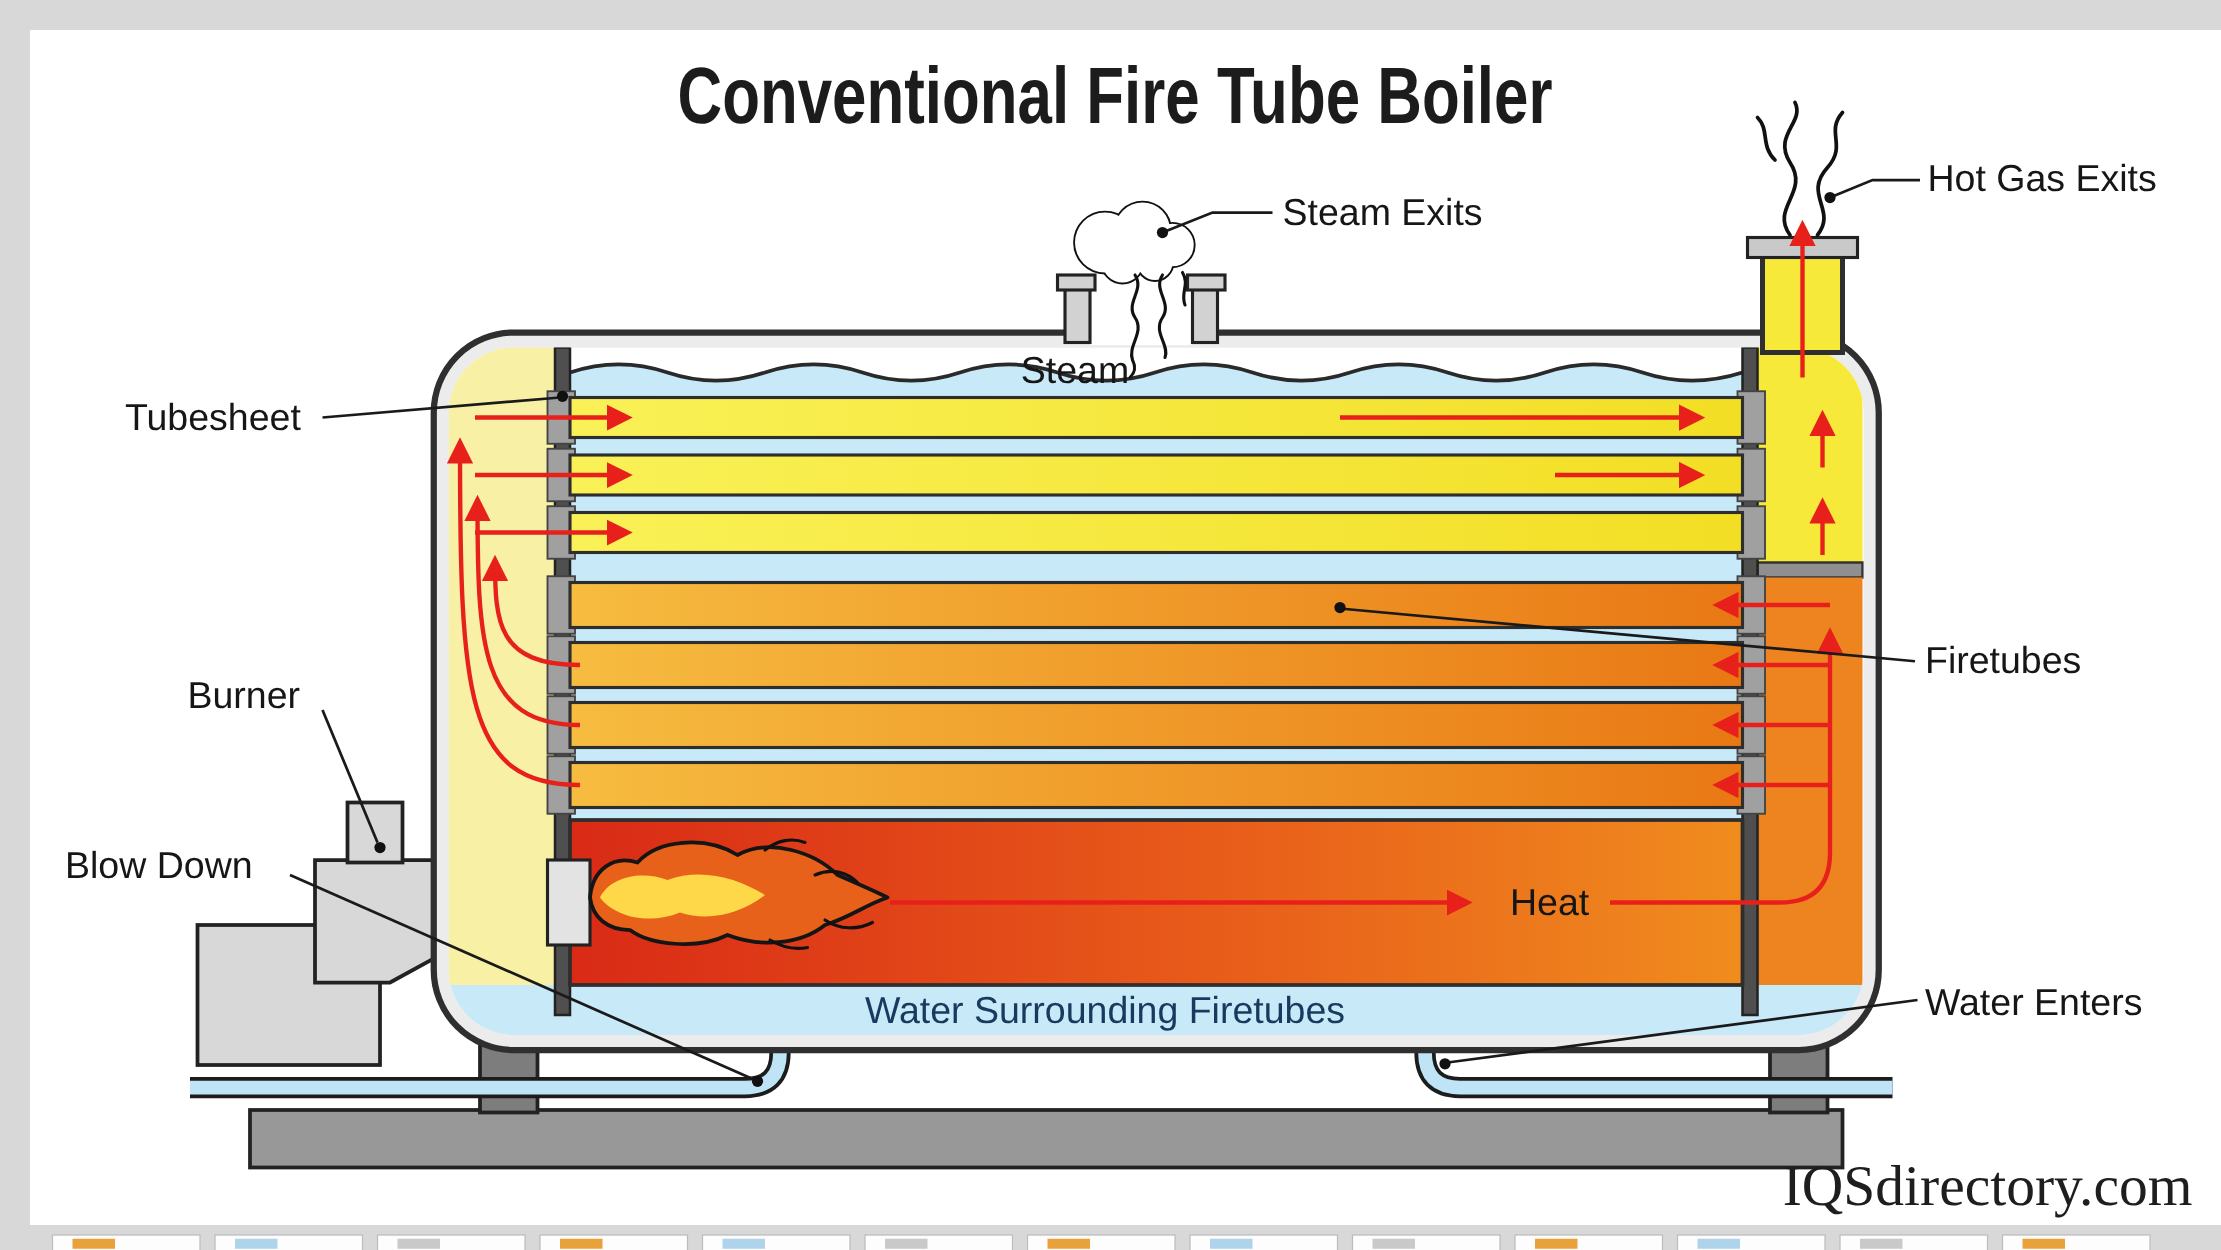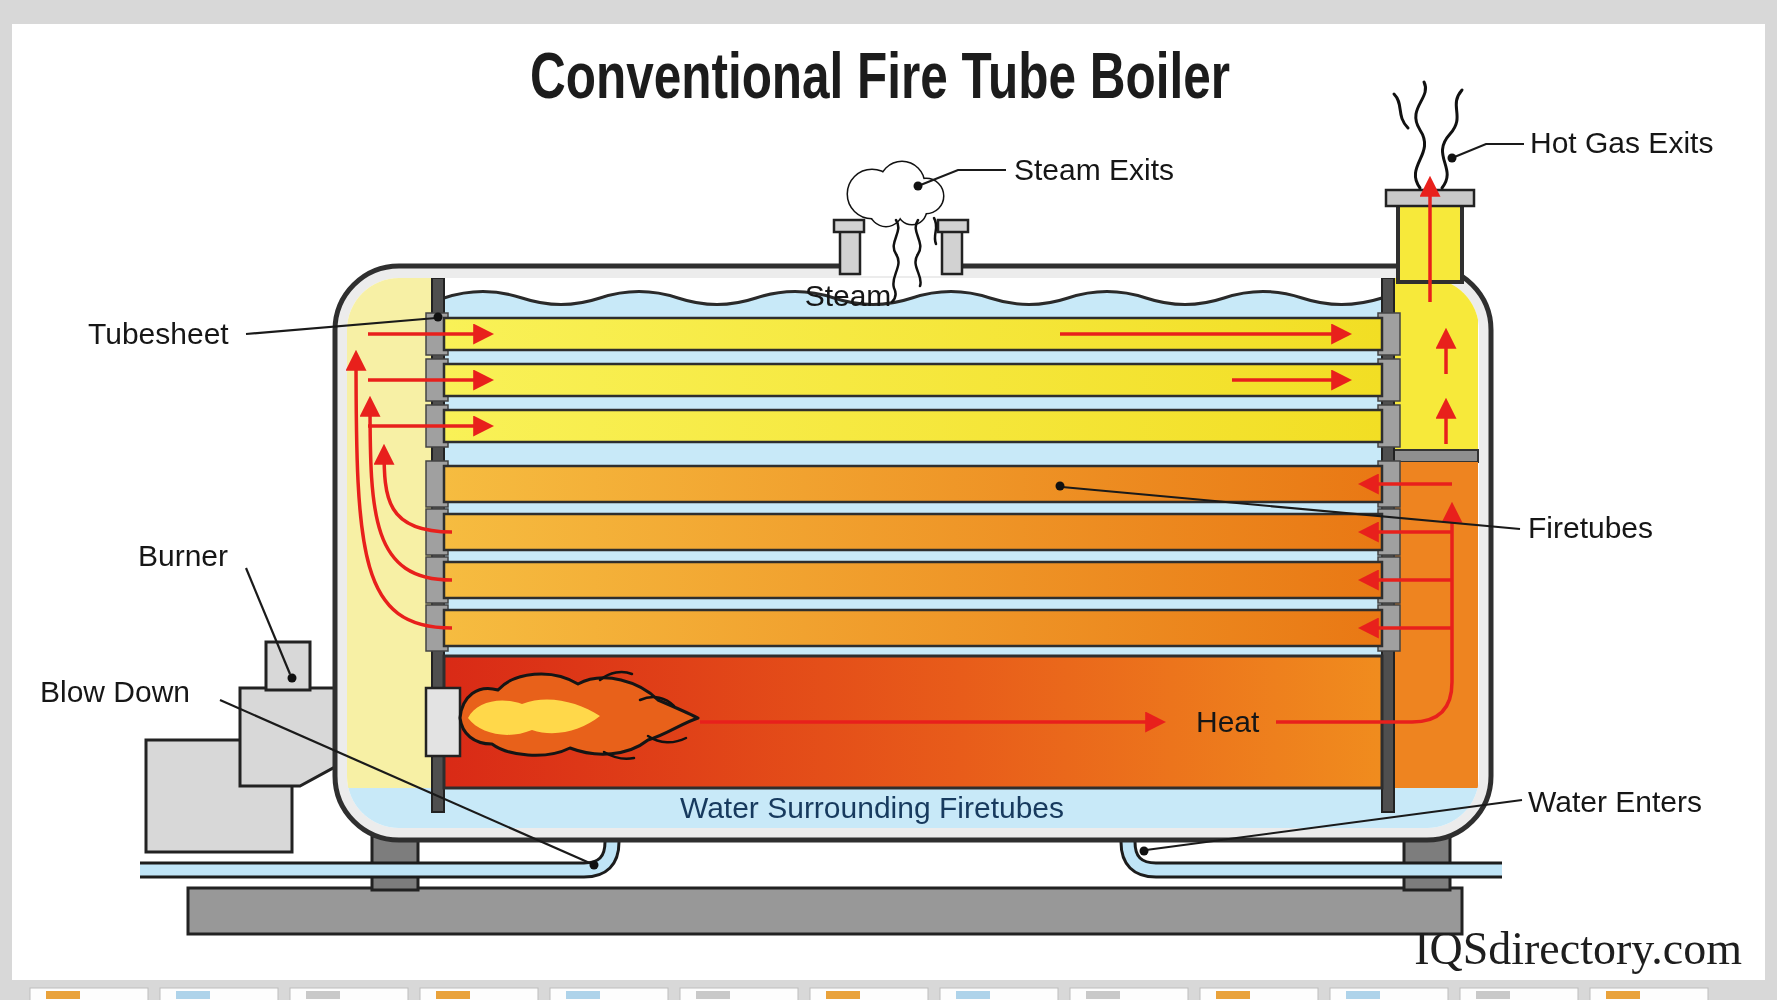--- a/index.html
+++ b/index.html
@@ -1,16 +1,16 @@
 <!DOCTYPE html>
 <html><head>
 <meta charset="utf-8">
 <style>
   html,body { margin:0; padding:0; background:#d8d8d8; }
-  .stage { width:1434px; height:1000px; position:relative; }
+  .stage { width:1434px; height:1000px; position:relative;margin-left:12px; }
   svg { display:block; }
   .title-txt { font-family:"Liberation Sans",sans-serif; font-size:64px; font-weight:bold; fill:#1c1c1c; }
   .lbl { font-family:"Liberation Sans",sans-serif; font-size:30px; fill:#161616; }
   .water-lbl { fill:#173a5e; }
   .wm { font-family:"Liberation Serif",serif; font-size:46px; fill:#1e1e1e; }
   .red { stroke:#e8201c; stroke-width:3.5; fill:none; }
   .leader { stroke:#1a1a1a; stroke-width:2.2; fill:none; }
   .smoke { stroke:#111; stroke-width:3; fill:none; stroke-linecap:round; }
   .steamline { stroke:#111; stroke-width:2.5; fill:none; stroke-linecap:round; }
 </style>

